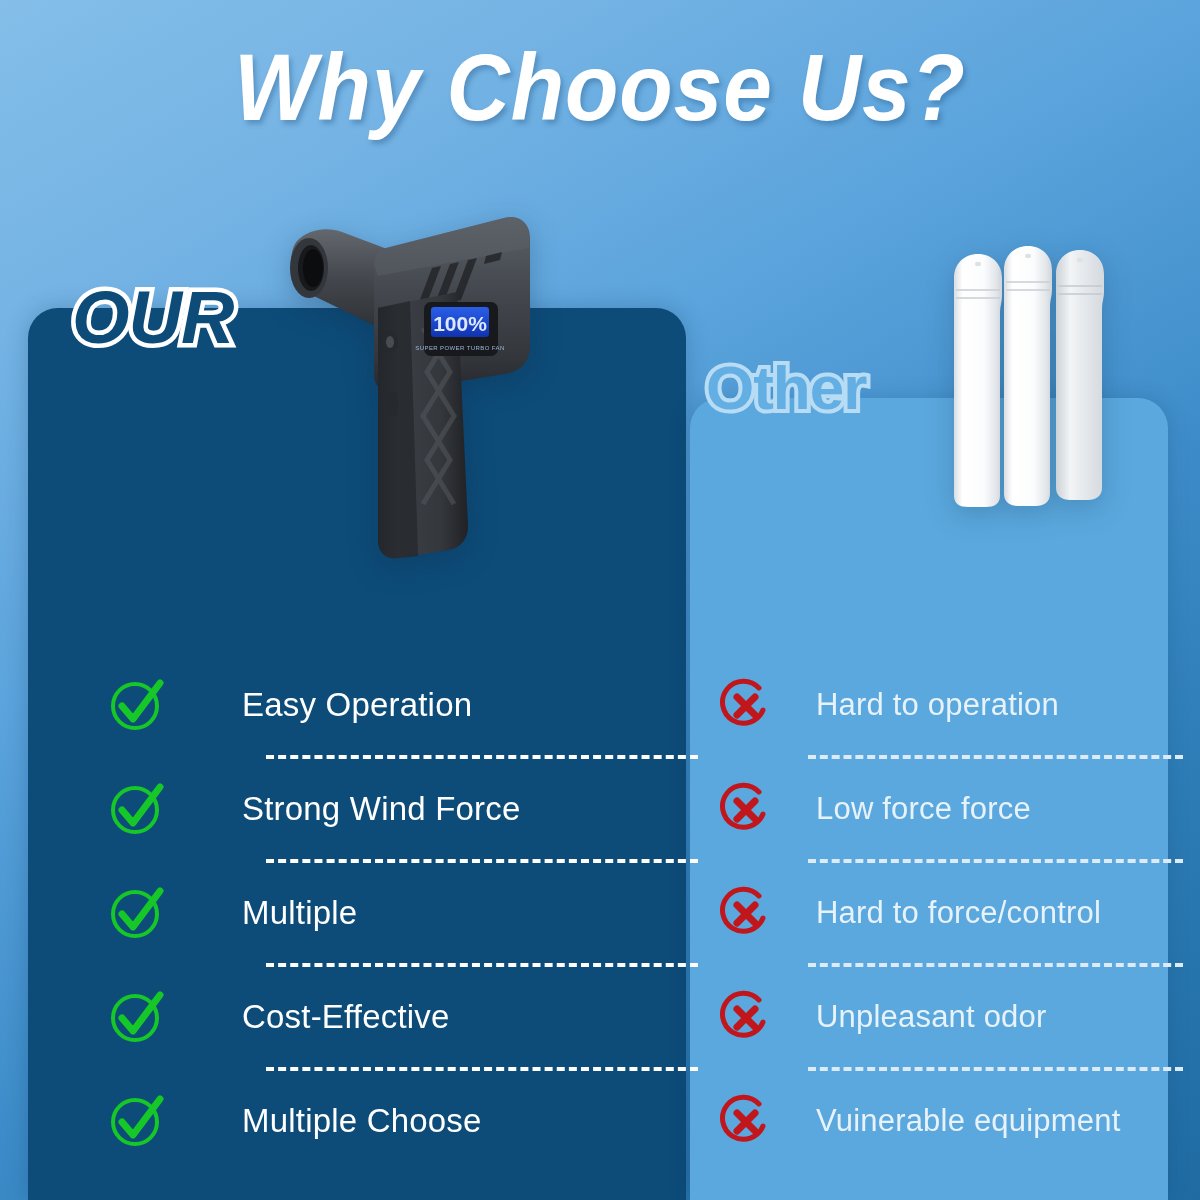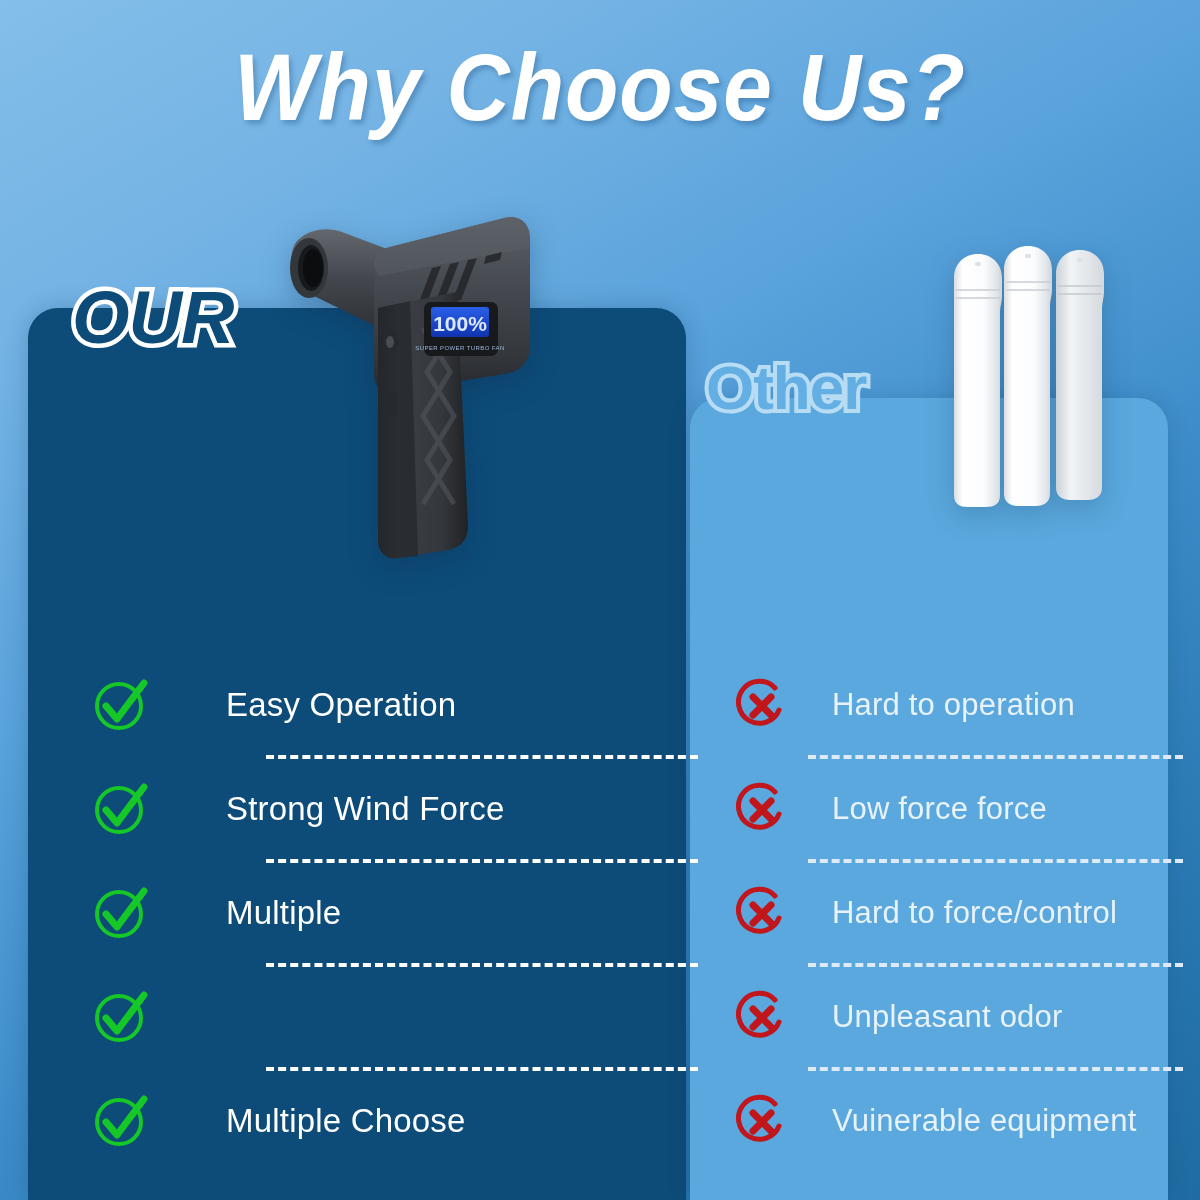--- a/index.html
+++ b/index.html
@@ -76,22 +76,22 @@
     letter-spacing:-1px;
     z-index:6;
   }
 
   
   .list { position:absolute; z-index:4; }
   #list-our   { left:28px; top:655px; width:658px; }
   #list-other { left:690px; top:655px; width:478px; }
 
   .row { display:flex; align-items:center; height:100px; }
-  #list-our .row   { padding-left:64px; }
-  #list-other .row { padding-left:44px; }
+  #list-our .row   { padding-left:80px; }
+  #list-other .row { padding-left:28px; }
 
   .icon { flex:0 0 auto; width:56px; height:56px; }
   .icon svg { display:block; width:56px; height:56px; }
 
   .rowtext { white-space:nowrap; }
   #list-our .rowtext {
     margin-left:78px;
     color:#ffffff;
     font-size:33px;
     letter-spacing:.2px;
@@ -295,20 +295,21 @@
   </div>
   <div class="divider"></div>
 
   <div class="row">
     <span class="icon">
       <svg viewBox="0 0 56 56">
         <circle cx="27" cy="29" r="22" fill="none" stroke="#16c728" stroke-width="4"></circle>
         <path d="M14,29 L25,42 L52,6" fill="none" stroke="#16c728" stroke-width="7" stroke-linecap="round" stroke-linejoin="round"></path>
       </svg>
     </span>
+    <span class="rowtext">Cost-Effective</span>
   </div>
   <div class="divider"></div>
 
   <div class="row">
     <span class="icon">
       <svg viewBox="0 0 56 56">
         <circle cx="27" cy="29" r="22" fill="none" stroke="#16c728" stroke-width="4"></circle>
         <path d="M14,29 L25,42 L52,6" fill="none" stroke="#16c728" stroke-width="7" stroke-linecap="round" stroke-linejoin="round"></path>
       </svg>
     </span>

